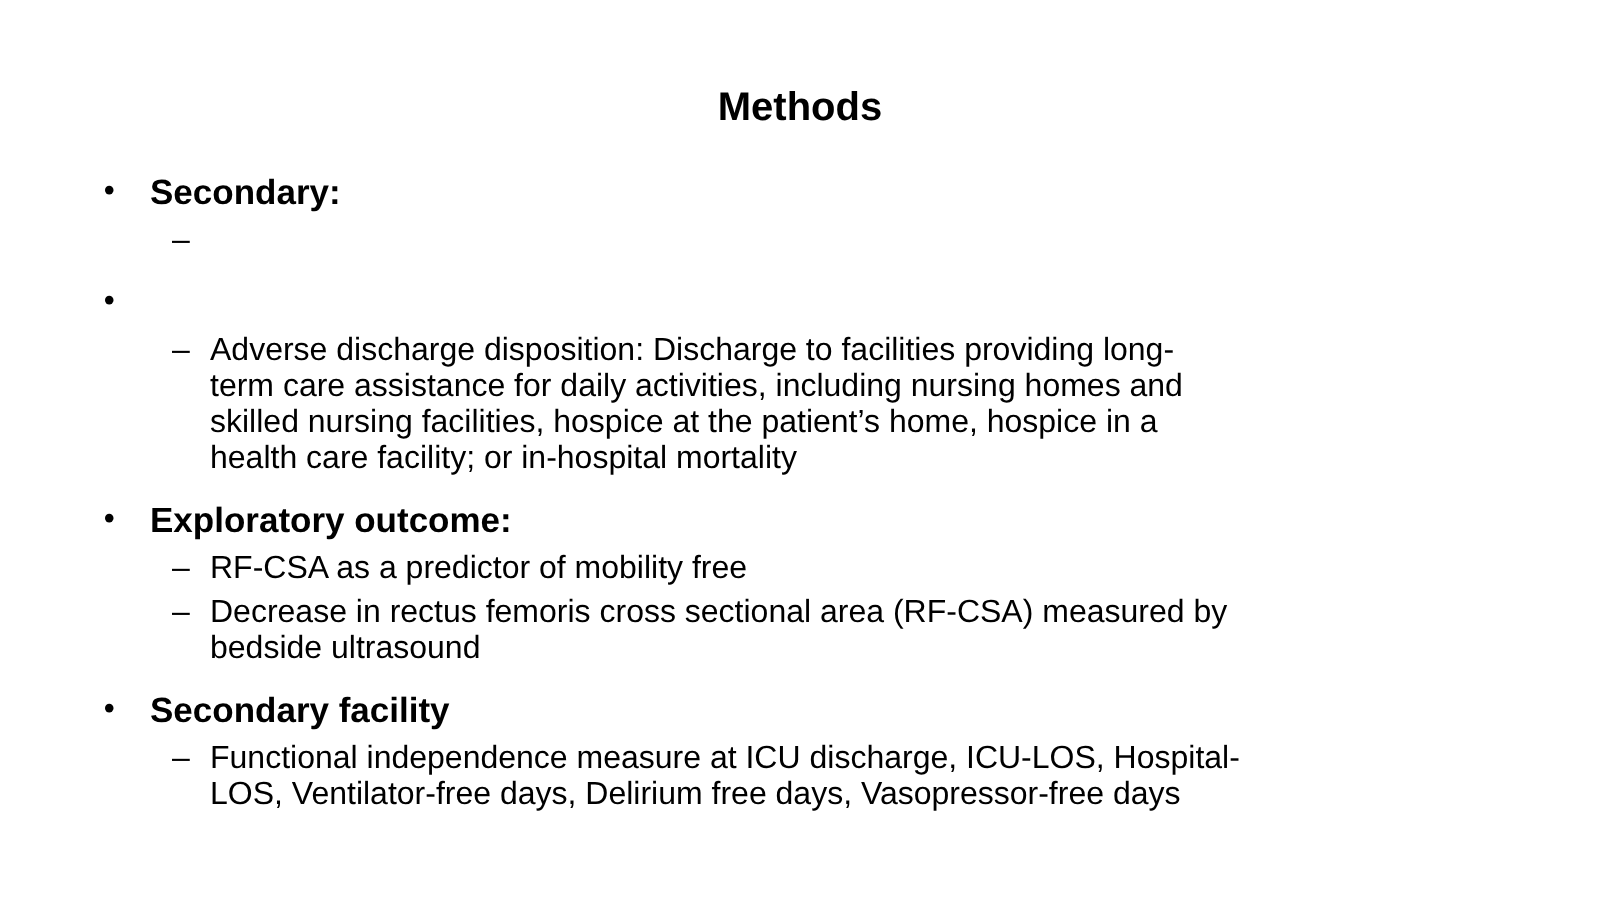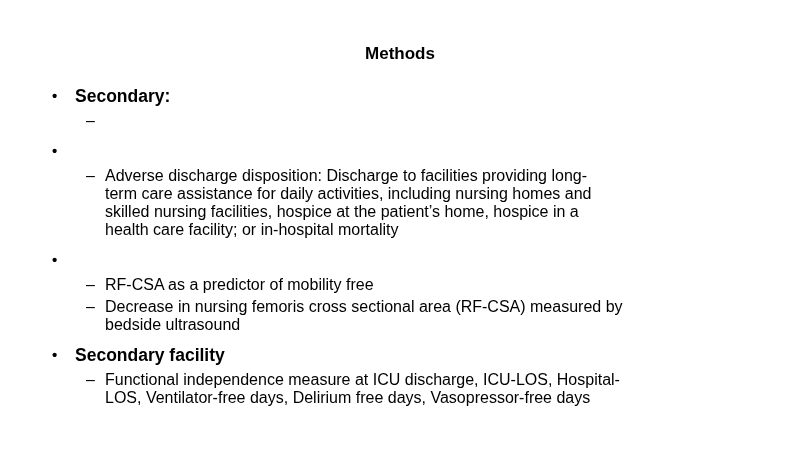--- a/index.html
+++ b/index.html
@@ -11,21 +11,21 @@
     color: #000000;
     font-family: "Liberation Sans", sans-serif;
     overflow: hidden;
   }
   .title {
     position: absolute;
     top: 40px;
     left: 0;
     width: 100%;
     text-align: center;
-    font-size: 17px;
+    font-size: 20px;
     font-weight: bold;
     line-height: 28px;
   }
   .content {
     position: absolute;
     top: 84px;
     left: 0;
     width: 780px;
   }
   .item { display: flex; align-items: flex-start; }
@@ -82,30 +82,31 @@
     <div class="item l2">
       <span class="bullet">–</span>
       <span class="text">Adverse discharge disposition: Discharge to facilities providing long-
 term care assistance for daily activities, including nursing homes and
 skilled nursing facilities, hospice at the patient’s home, hospice in a
 health care facility; or in-hospital mortality</span>
     </div>
 
     <div class="item l1">
       <span class="bullet">•</span>
+      <span class="text">Exploratory outcome:</span>
     </div>
 
     <div class="item l2">
       <span class="bullet">–</span>
       <span class="text">RF-CSA as a predictor of mobility free</span>
     </div>
 
     <div class="item l2">
       <span class="bullet">–</span>
-      <span class="text">Decrease in nursing femoris cross sectional area (RF-CSA) measured by
+      <span class="text">Decrease in rectus femoris cross sectional area (RF-CSA) measured by
 bedside ultrasound</span>
     </div>
 
     <div class="item l1">
       <span class="bullet">•</span>
       <span class="text">Secondary facility</span>
     </div>
 
     <div class="item l2">
       <span class="bullet">–</span>

